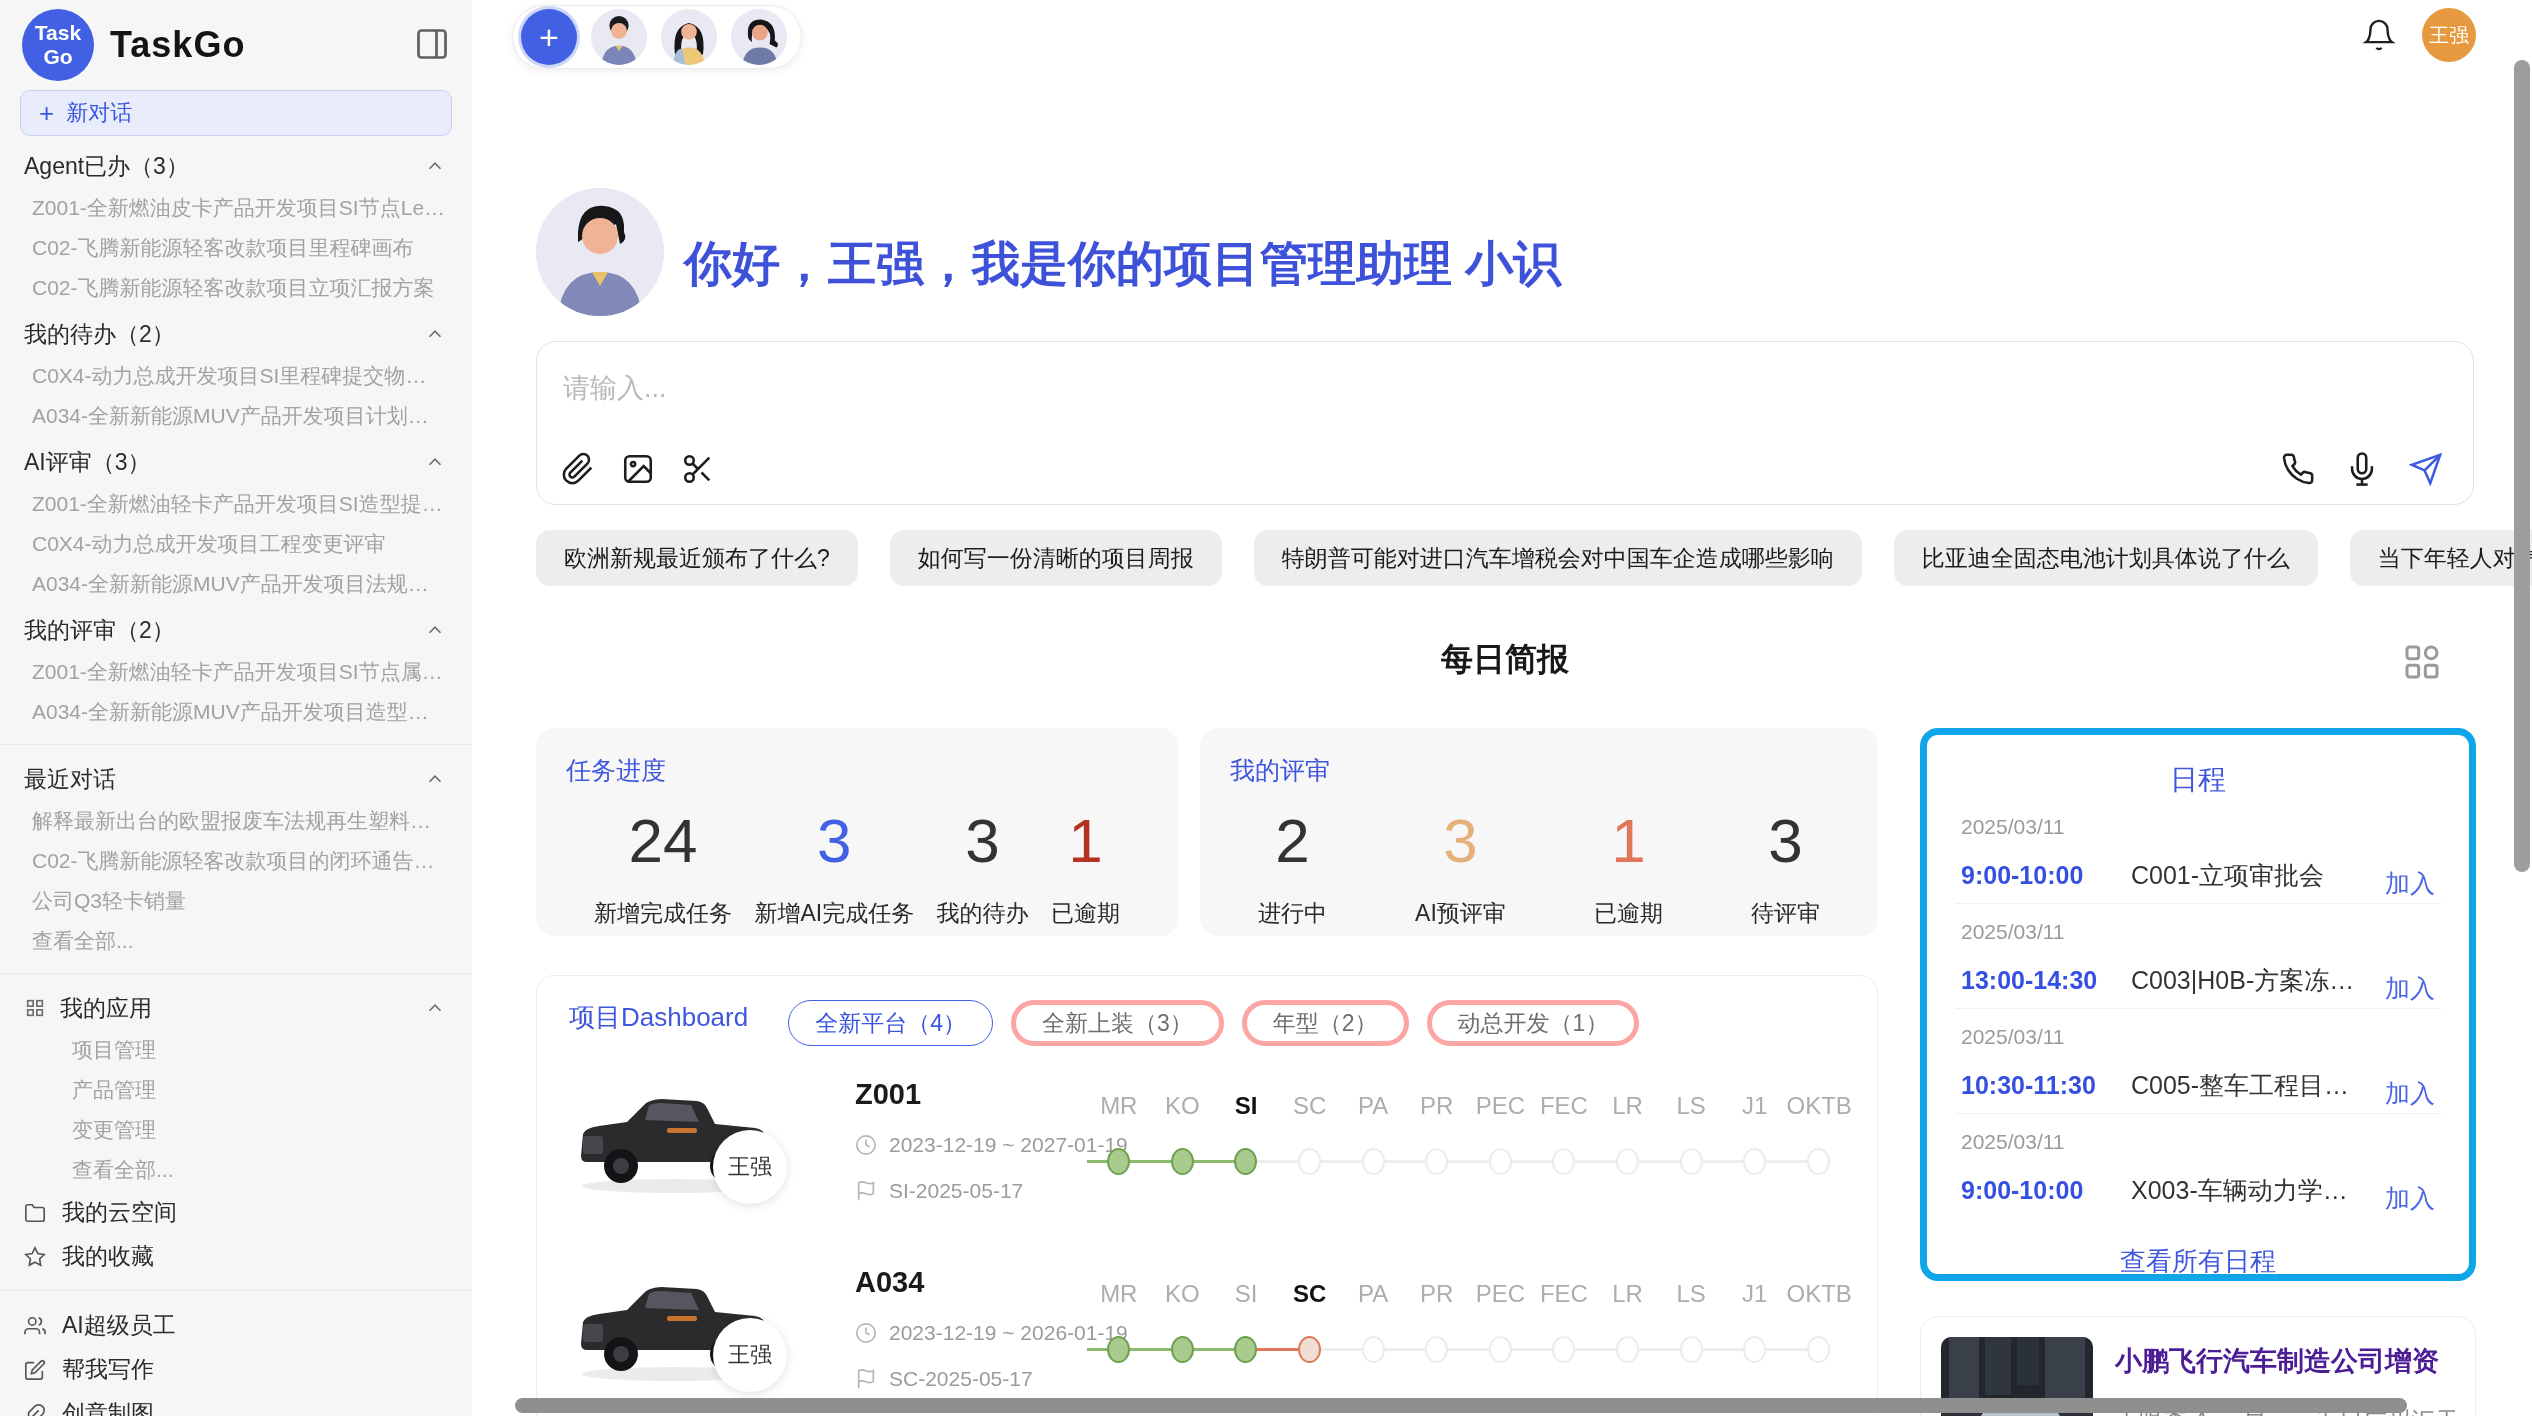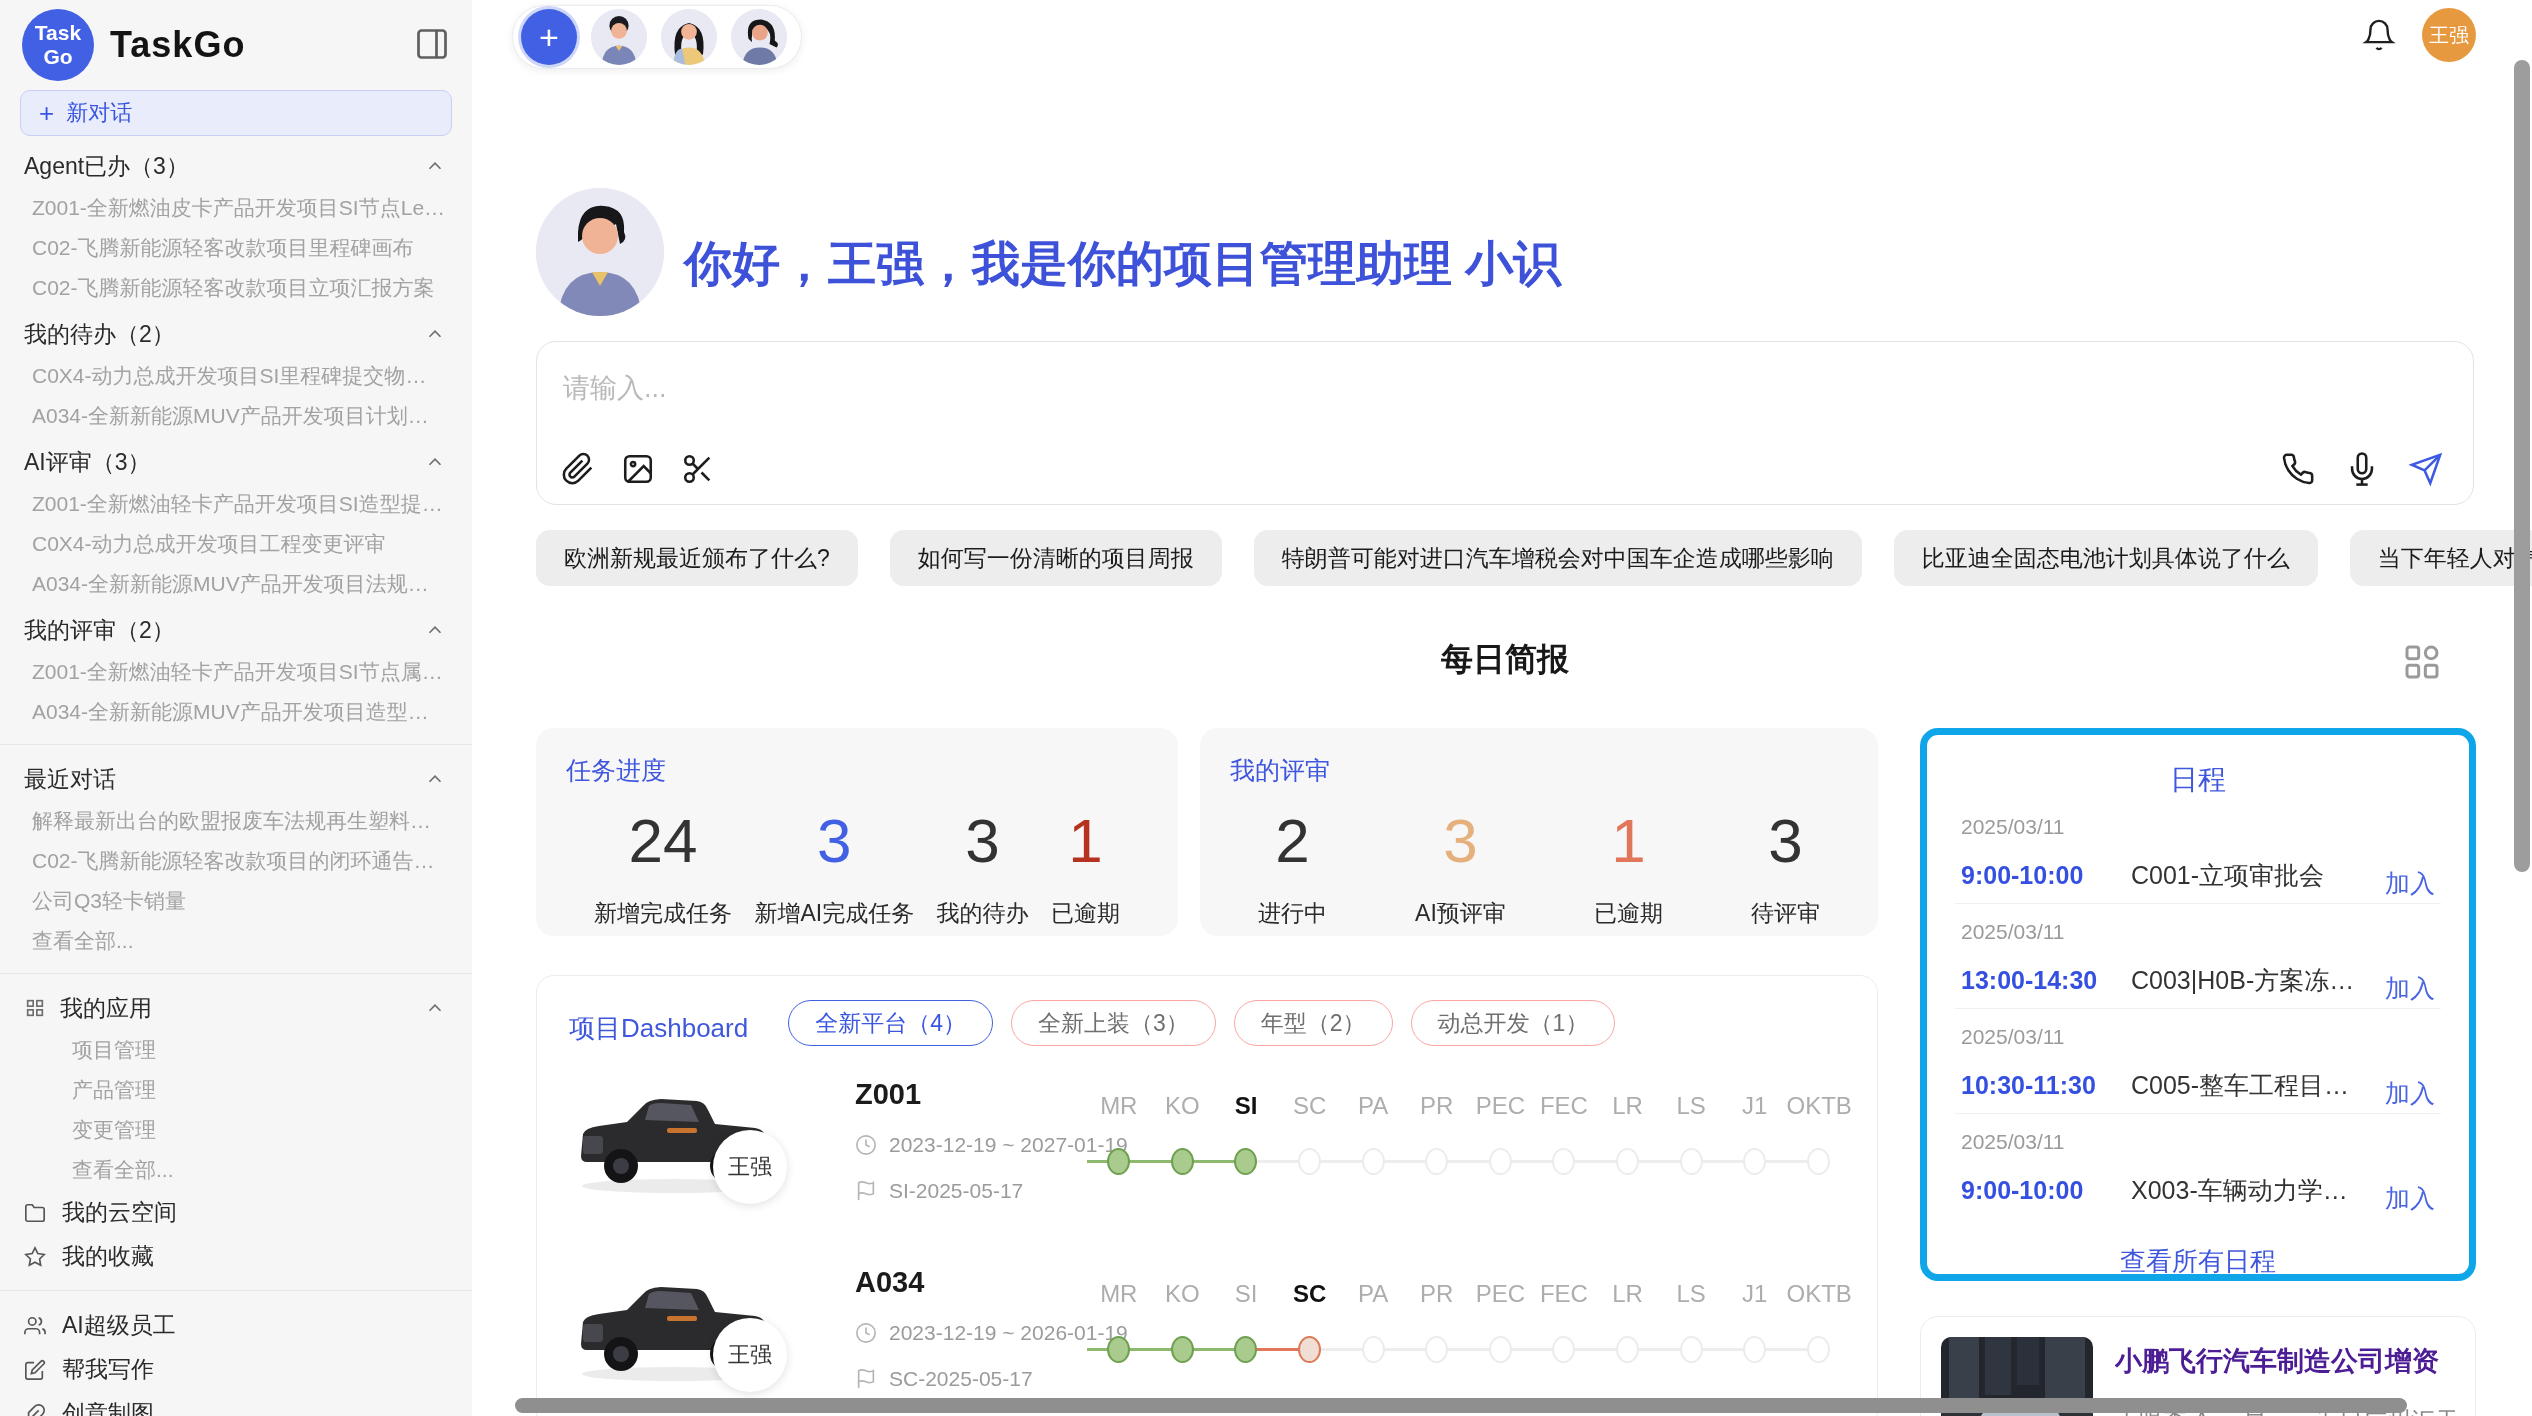--- a/index.html
+++ b/index.html
@@ -72,24 +72,24 @@
   .stat-card { position:absolute; top:728px; height:208px; background:#f7f7f8; border-radius:18px; padding:26px 30px; }
   .stat-card .sc-title { font-size:25px; color:#3f57dd; }
   .stat-row { display:flex; justify-content:space-between; padding:0 28px; margin-top:18px; }
   .stat { text-align:center; }
   .stat .num { font-size:62px; font-weight:500; }
   .stat .lbl { font-size:23px; color:#2a2a2a; margin-top:22px; }
 
   
   .dash-card { position:absolute; left:536px; top:975px; width:1342px; height:455px;
                background:#fff; border:1px solid #ececec; border-radius:18px; }
-  .dash-head { position:absolute; left:32px; top:24px; display:flex; align-items:flex-end; gap:40px; }
+  .dash-head { position:absolute; left:32px; top:24px; display:flex; align-items:flex-start; gap:40px; }
   .dash-title { font-size:26px; color:#3f57dd; }
   .tabs { display:flex; gap:18px; }
-  .tab { height:46px; border-radius:23px; border:1px solid #fca5a5; color:#6f6f6f;
+  .tab { height:46px; border-radius:23px; border:5px solid #fca5a5; color:#6f6f6f;
          display:flex; align-items:center; padding:0 26px; font-size:23px; background:#fff; cursor:pointer; }
   .tab.active { border:1px solid #4160e4; color:#3a55e0; }
   .proj-row { position:absolute; left:30px; width:1284px; height:172px; }
   .truck { position:absolute; left:2px; top:8px; width:210px; height:130px; }
   .owner-badge { position:absolute; left:146px; top:66px; width:74px; height:74px; border-radius:50%;
                  background:#fff; box-shadow:0 2px 10px rgba(0,0,0,.12); display:flex; align-items:center;
                  justify-content:center; font-size:22px; color:#333; }
   .proj-info { position:absolute; left:288px; top:14px; }
   .proj-name { font-size:29px; font-weight:700; color:#1b1b1b; }
   .proj-meta { display:flex; align-items:center; gap:12px; margin-top:22px; color:#9b9b9b; font-size:21px; }

